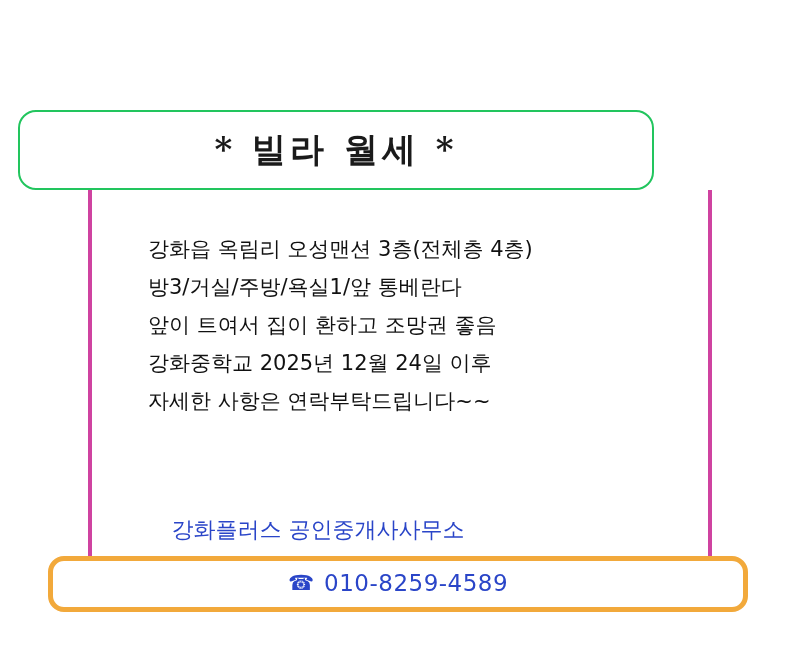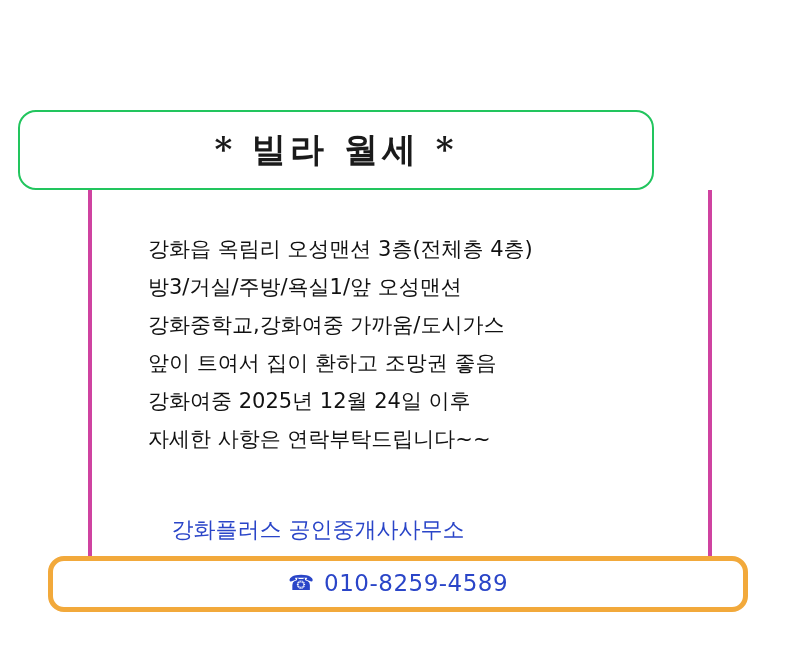--- a/index.html
+++ b/index.html
@@ -155,24 +155,23 @@
   <div class="body-box"></div>
   <div class="notch-top"></div>
   <div class="notch-bottom"></div>
 
   <div class="title-banner">
     <div class="title-text">* 빌라 월세 *</div>
   </div>
 
   <div class="body-inner">
     <div class="line">강화읍 옥림리 오성맨션 3층(전체층 4층)</div>
-    <div class="line">방3/거실/주방/욕실1/앞 오성맨션</div>
-    <div class="line">강화중학교,강화여중 가까움/도시가스</div>
+    <div class="line">방3/거실/주방/욕실1/앞 통베란다</div>
     <div class="line">앞이 트여서 집이 환하고 조망권 좋음</div>
-    <div class="line">강화여중 2025년 12월 24일 이후</div>
+    <div class="line">강화중학교 2025년 12월 24일 이후</div>
     <div class="line">자세한 사항은 연락부탁드립니다~~</div>
   </div>
 
   <div class="agency">강화플러스 공인중개사사무소</div>
 
   <div class="phone-banner">
     <div class="phone-row">
       <span class="phone-icon">☎</span>
       <span class="phone-text">010-8259-4589</span>
     </div>

